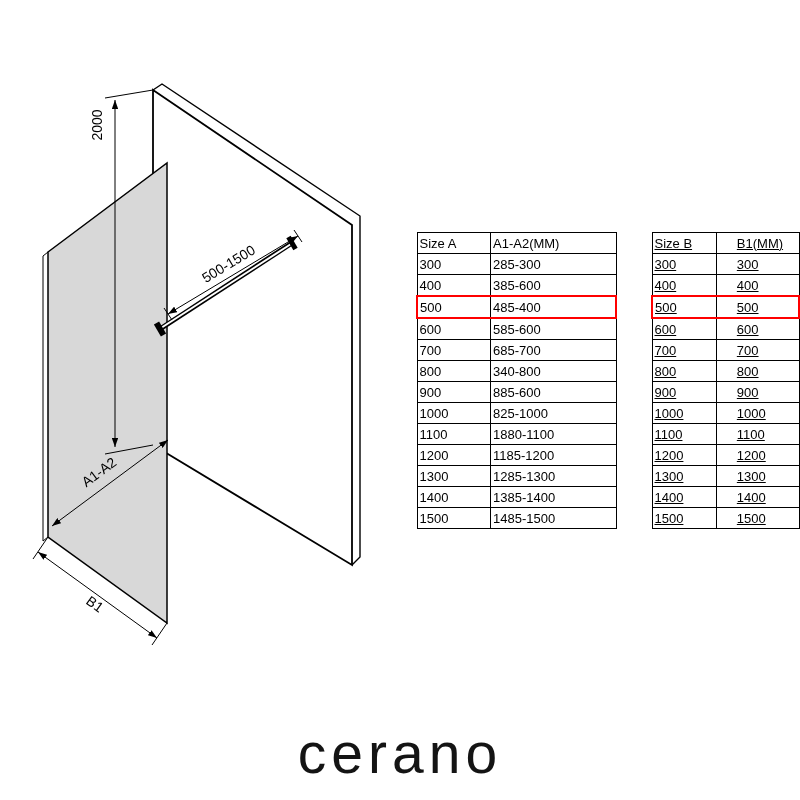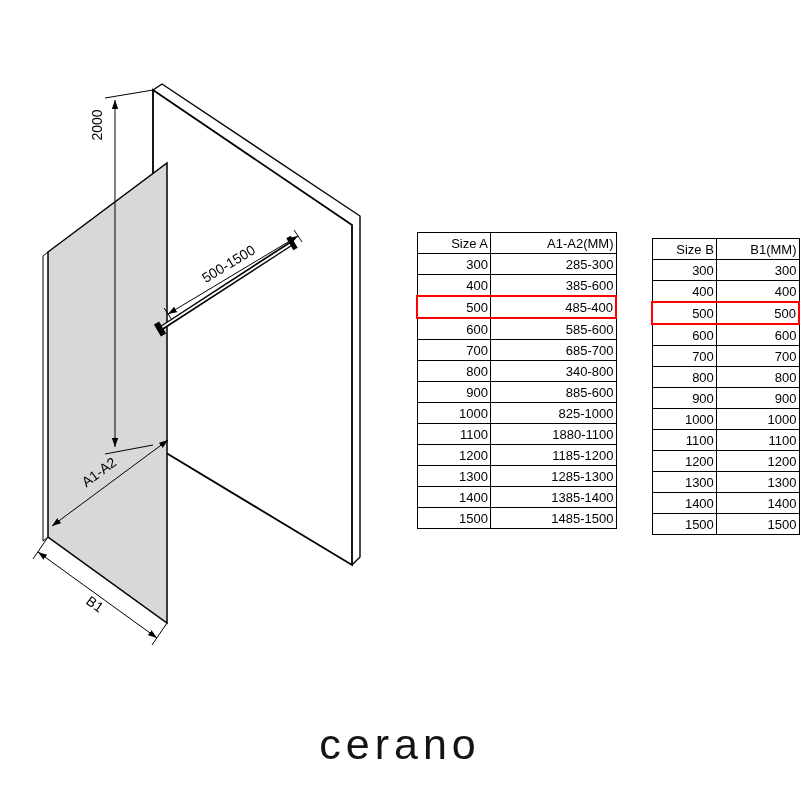--- a/index.html
+++ b/index.html
@@ -8,36 +8,36 @@
     font-family:"Liberation Sans", sans-serif; color:#000;
     overflow:hidden;
   }
   .diagram-svg { position:absolute; left:20px; top:70px; width:380px; height:620px; }
   .dim-label { font:14px "Liberation Sans", sans-serif; fill:#000; }
 
   .size-table { position:absolute; border-collapse:collapse; background:#fff;
                 font:13px "Liberation Sans", sans-serif; text-align:center; }
   .size-table th, .size-table td {
     border:1px solid #000; padding:0 2px; height:20px;
-    font-weight:normal; text-align:right; vertical-align:middle;
+    font-weight:normal; text-align:left; vertical-align:middle;
   }
   .table-a { left:416px; top:232px; }
   .table-a th:first-child, .table-a td:first-child { width:68px; }
   .table-a th:last-child,  .table-a td:last-child  { width:120px; }
-  .table-b { left:651px; top:238px; }
+  .table-b { left:651px; top:232px;text-decoration:underline; }
   .table-b th:first-child, .table-b td:first-child { width:63px; }
   .table-b th:last-child,  .table-b td:last-child  { width:61px;padding-left:20px; }
 
   tr.hl td { border-top:2px solid var(--hl,#ff0000); border-bottom:2px solid var(--hl,#ff0000); }
   tr.hl td:first-child { border-left:2px solid var(--hl,#ff0000); }
   tr.hl td:last-child  { border-right:2px solid var(--hl,#ff0000); }
 
   .brand {
     position:absolute; left:0; right:0; top:720px; text-align:center;
-    font-family:"Liberation Sans", sans-serif; font-size:43px; font-weight:200;
+    font-family:"Liberation Sans", sans-serif; font-size:57px; font-weight:200;
     letter-spacing:5px; color:#141414;
   }
 </style>
 </head>
 <body>
 
 <div class="page">
 
   <svg class="diagram-svg" viewBox="0 0 380 620" xmlns="http://www.w3.org/2000/svg">
     <defs>

